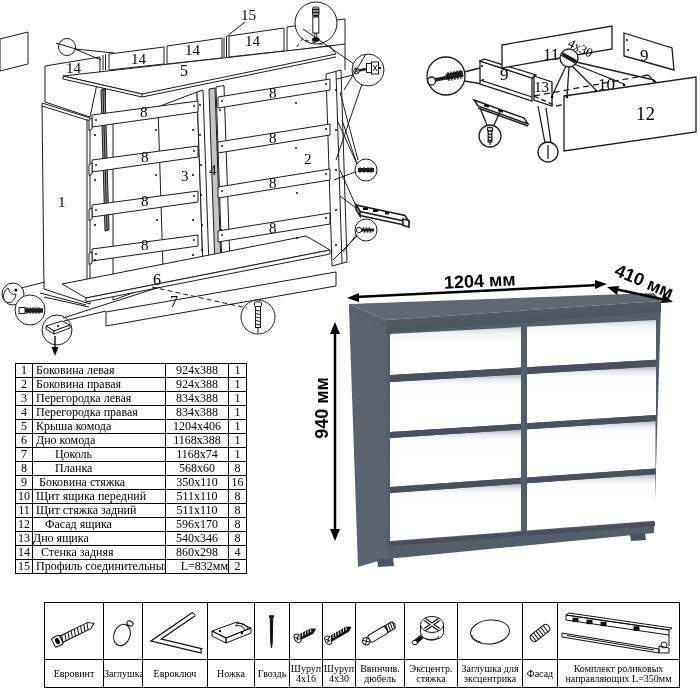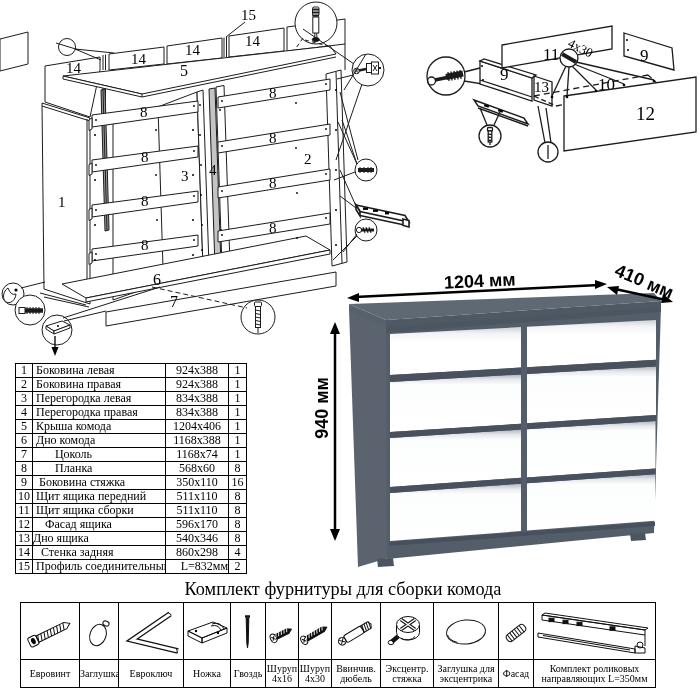--- a/index.html
+++ b/index.html
@@ -10,21 +10,21 @@
 .tbl{position:absolute;border-collapse:collapse;table-layout:fixed;}
 .tbl td{border:1px solid #000;padding:0;overflow:hidden;white-space:nowrap;}
 #parts{left:15px;top:363px;width:231px;height:211px;font-size:12px;}
 #parts td{height:12.9px;line-height:13px;}
 #parts td.n{text-align:center;}
 #parts td.nm{padding-left:3px;}
 #parts td.sz{text-align:center;margin-left:11px;}
 #parts td.q{text-align:center;}
 #hwtitle{position:absolute;left:133px;top:579px;width:420px;text-align:center;
   font-size:18.3px;}
-#hw{left:20px;top:602px;width:636px;height:86px;font-size:10px;text-align:center;}
+#hw{left:44px;top:602px;width:636px;height:86px;font-size:10px;text-align:center;}
 #hw td{vertical-align:middle;}
 #hw tr.ic td{height:47px;}
 #hw tr.nm td{height:22px;line-height:10px;}
 #hw tr.q td{height:12px;line-height:13px;font-size:15px;}
 </style>
 </head>
 <body>
 <div id="c">
 
 <svg id="art" width="700" height="700" viewBox="0 0 700 700">
@@ -494,21 +494,21 @@
           <td class="q">16</td>
         </tr>
 <tr>
           <td class="n">10</td>
           <td class="nm">Щит ящика передний</td>
           <td class="sz">511х110</td>
           <td class="q">8</td>
         </tr>
 <tr>
           <td class="n">11</td>
-          <td class="nm">Щит ящика сборки</td>
+          <td class="nm">Щит стяжка задний</td>
           <td class="sz">511х110</td>
           <td class="q">8</td>
         </tr>
 <tr>
           <td class="n">12</td>
           <td class="nm" style="padding-left:12px">Фасад ящика</td>
           <td class="sz">596х170</td>
           <td class="q">8</td>
         </tr>
 <tr>
@@ -525,21 +525,20 @@
         </tr>
 <tr>
           <td class="n">15</td>
           <td class="nm" style="font-size:12px">Профиль соединительный</td>
           <td class="sz" style="text-align:right;padding-left:2px">L=832мм</td>
           <td class="q">2</td>
         </tr>
 </tbody>
     </table>
 
-<div id="hwtitle">Комплект фурнитуры для сборки комода</div>
 <table class="tbl" id="hw">
 <colgroup>
 <col style="width:59px">
         <col style="width:39px">
         <col style="width:65px">
         <col style="width:47px">
 <col style="width:35px">
         <col style="width:33px">
         <col style="width:33px">
         <col style="width:49px">

